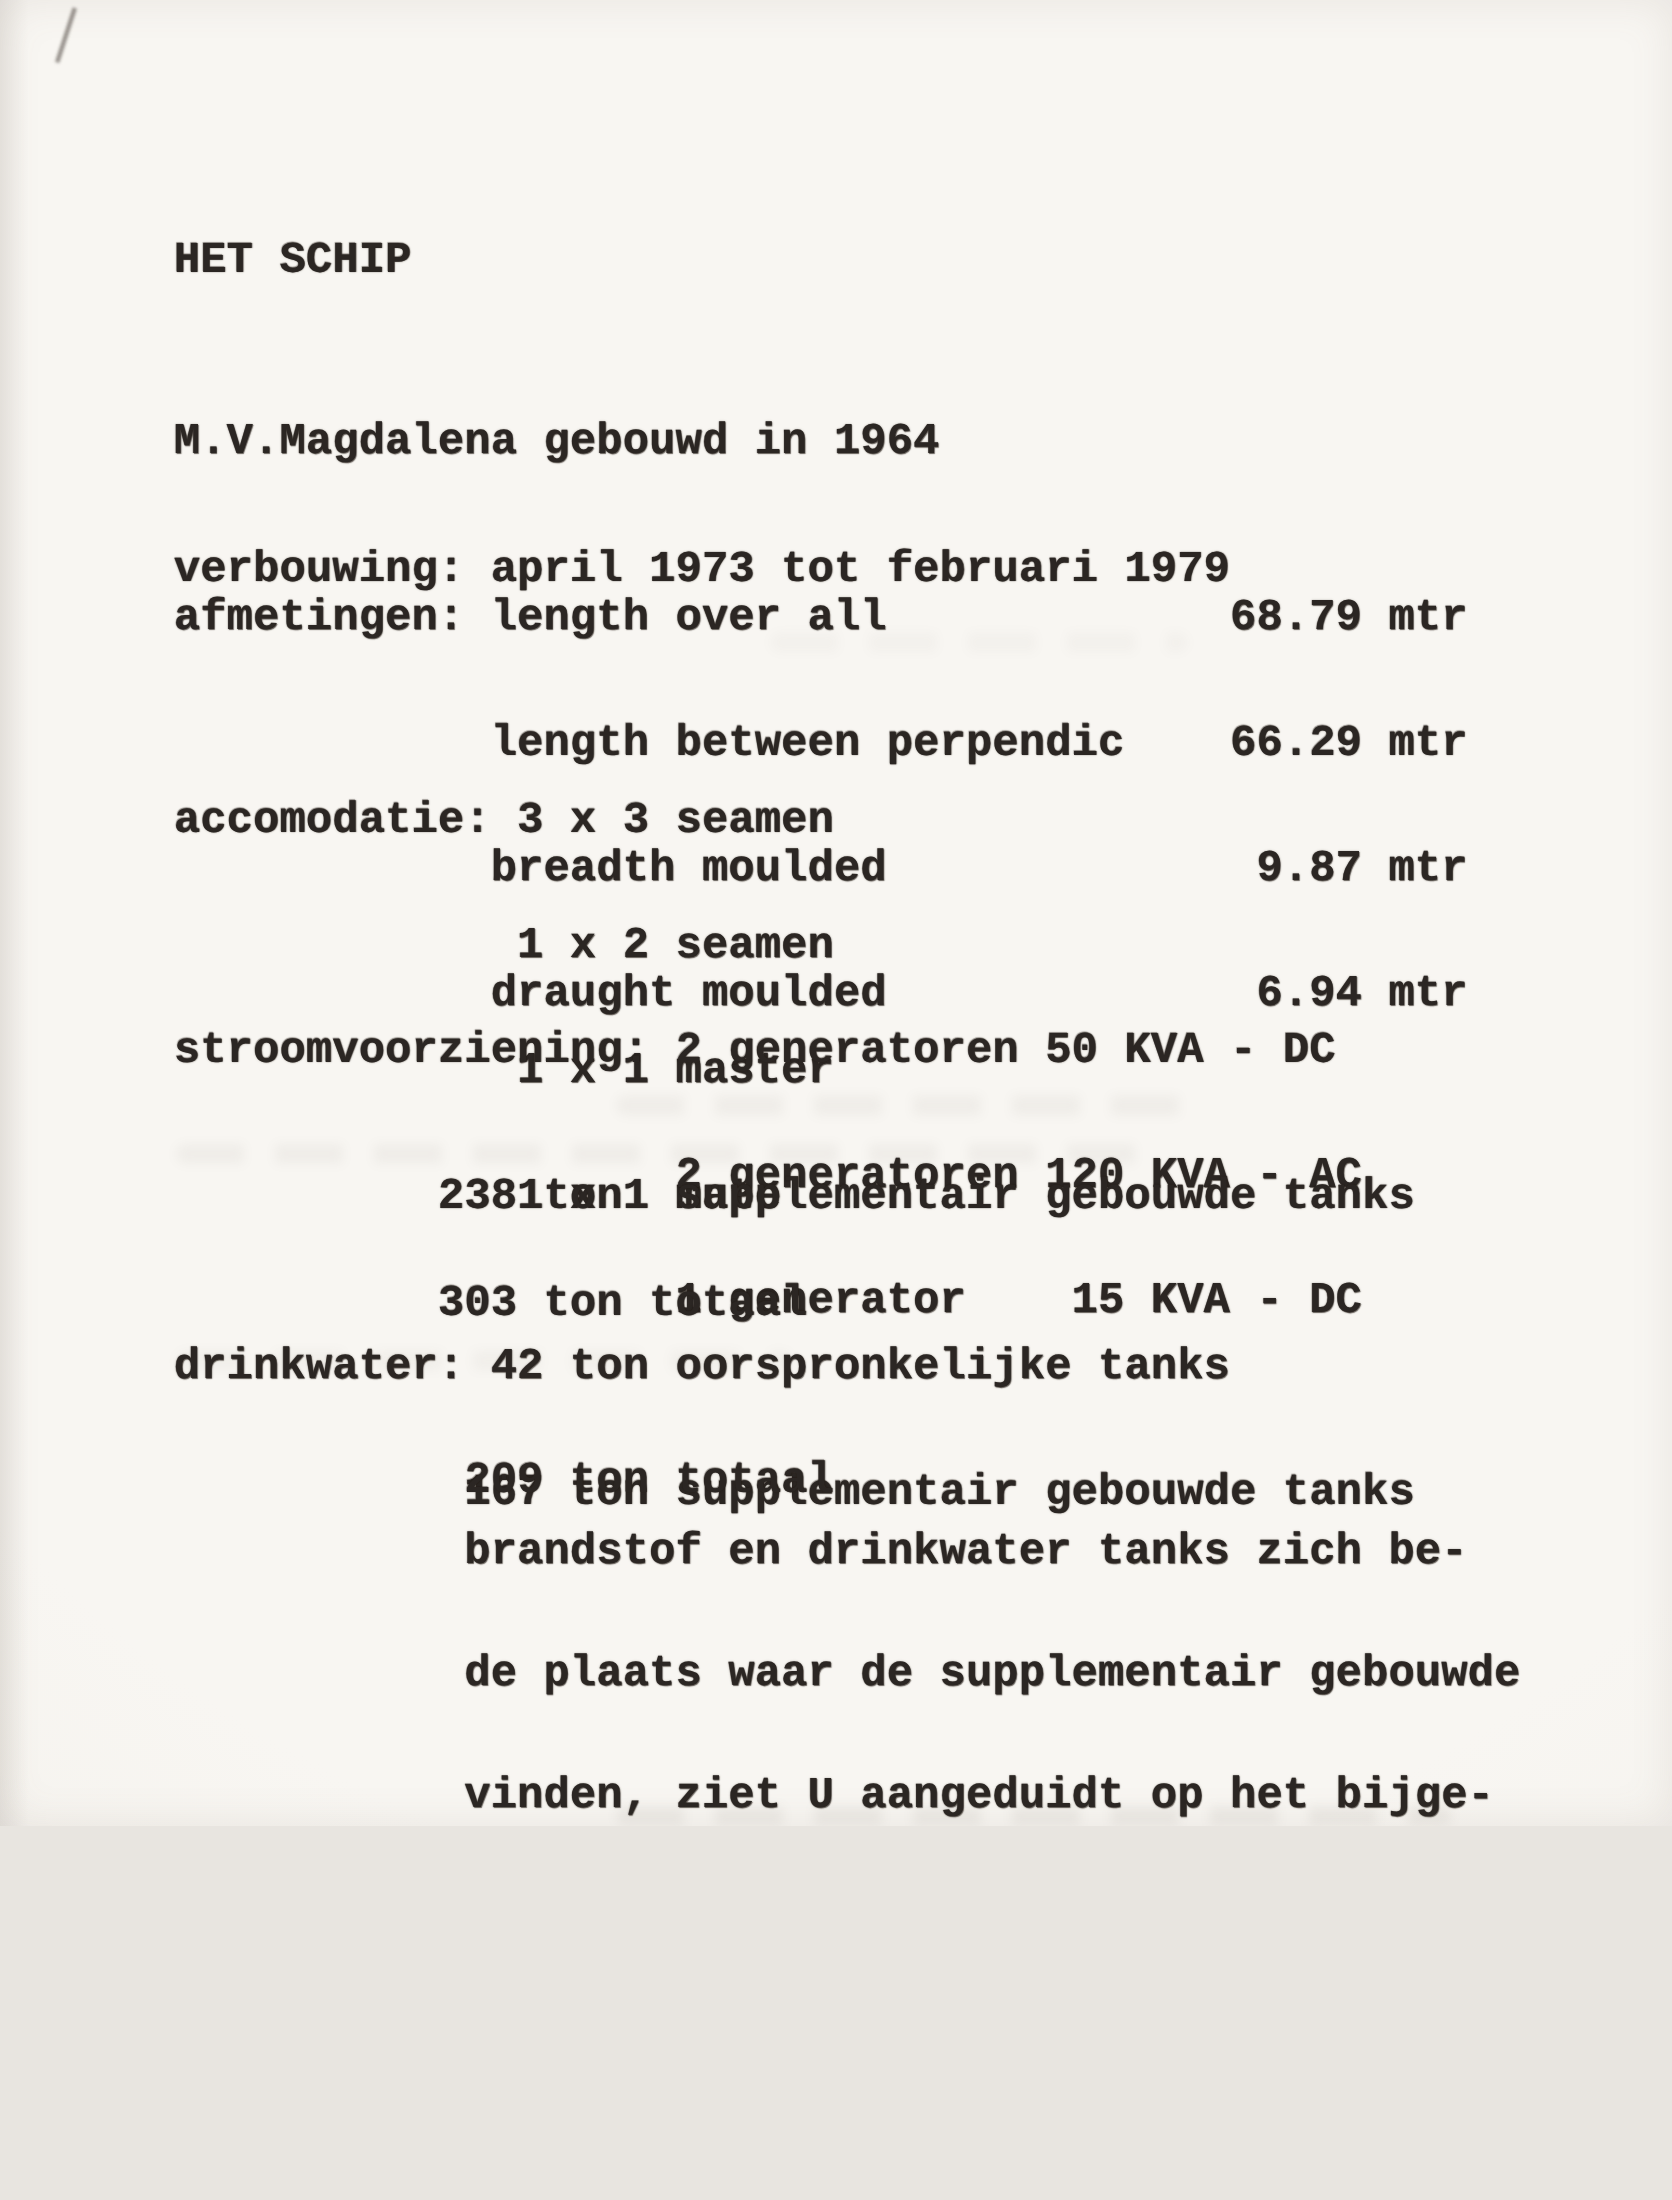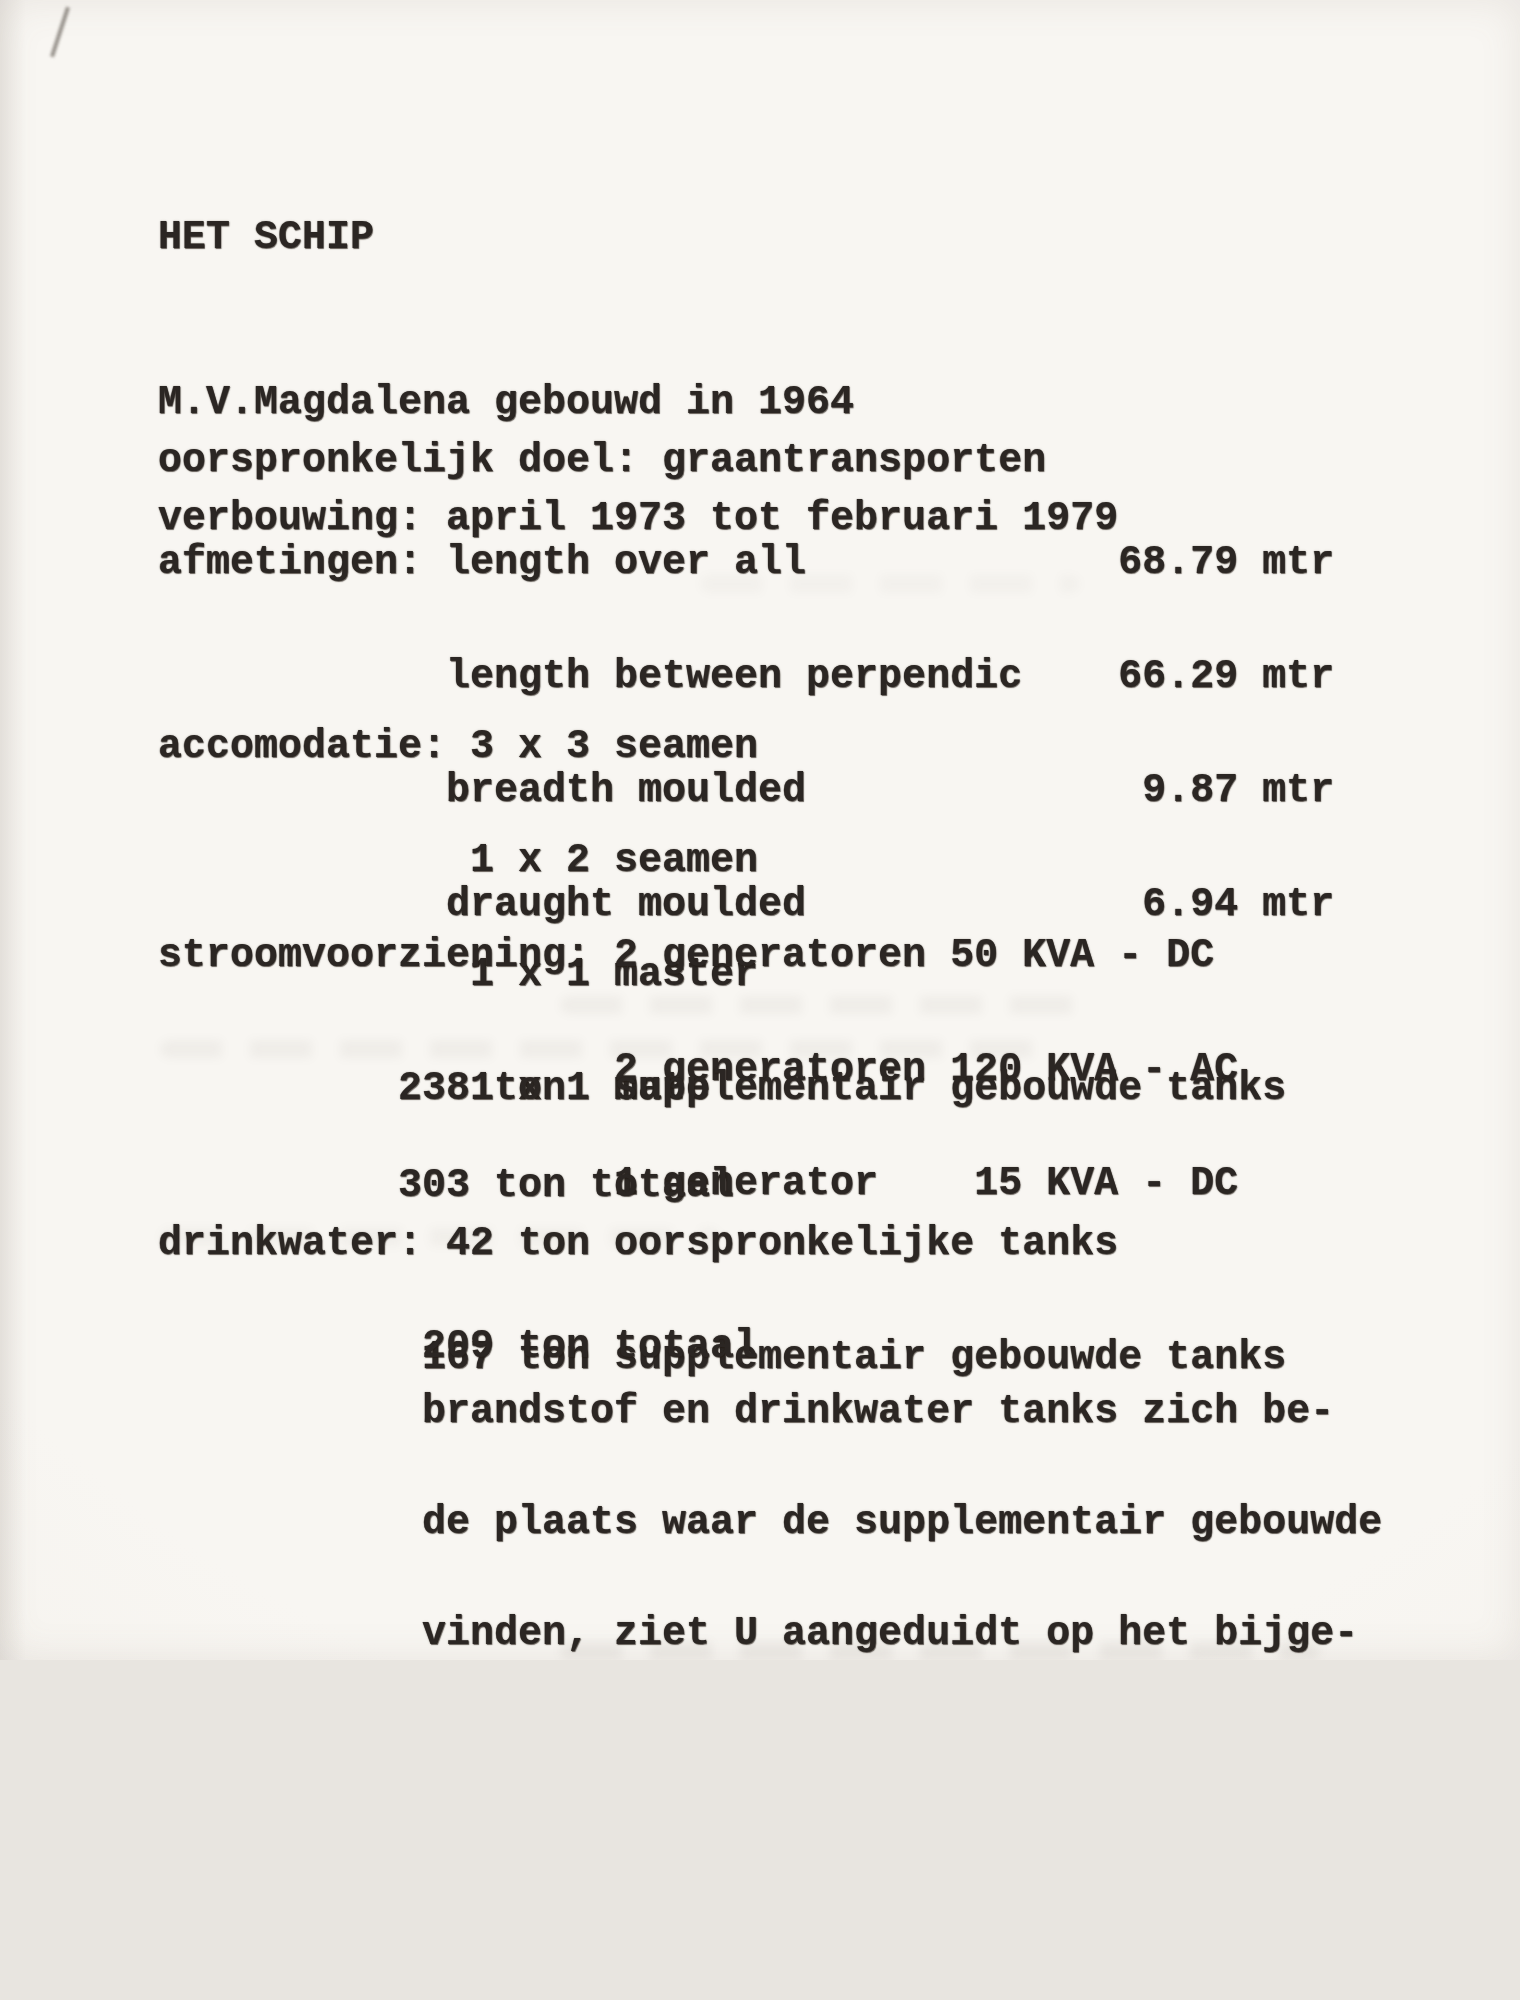--- a/index.html
+++ b/index.html
@@ -79,23 +79,20 @@
   <div class="smudge" style="left:160px; top:1908px; width:980px; opacity:0.15;"></div>
   <div class="smudge" style="left:160px; top:1955px; width:1180px; opacity:0.15;"></div>
 
   <div class="typeblock" style="top:143px;">
     <div class="typeline">HET SCHIP</div>
   </div>
 
   <div class="typeblock" style="top:308px;">
     <div class="typeline">M.V.Magdalena gebouwd in 1964</div>
   </div>
-  <div class="typeblock" style="top:366px;">
-    <div class="typeline">oorspronkelijk doel: graantransporten</div>
-  </div>
   <div class="typeblock" style="top:424px;">
     <div class="typeline">verbouwing: april 1973 tot februari 1979</div>
   </div>
 
   <div class="typeblock" style="top:468px;">
     <div class="typeline">afmetingen: length over all             68.79 mtr</div>
     <div class="typeline">            length between perpendic    66.29 mtr</div>
     <div class="typeline">            breadth moulded              9.87 mtr</div>
     <div class="typeline">            draught moulded              6.94 mtr</div>
   </div>

